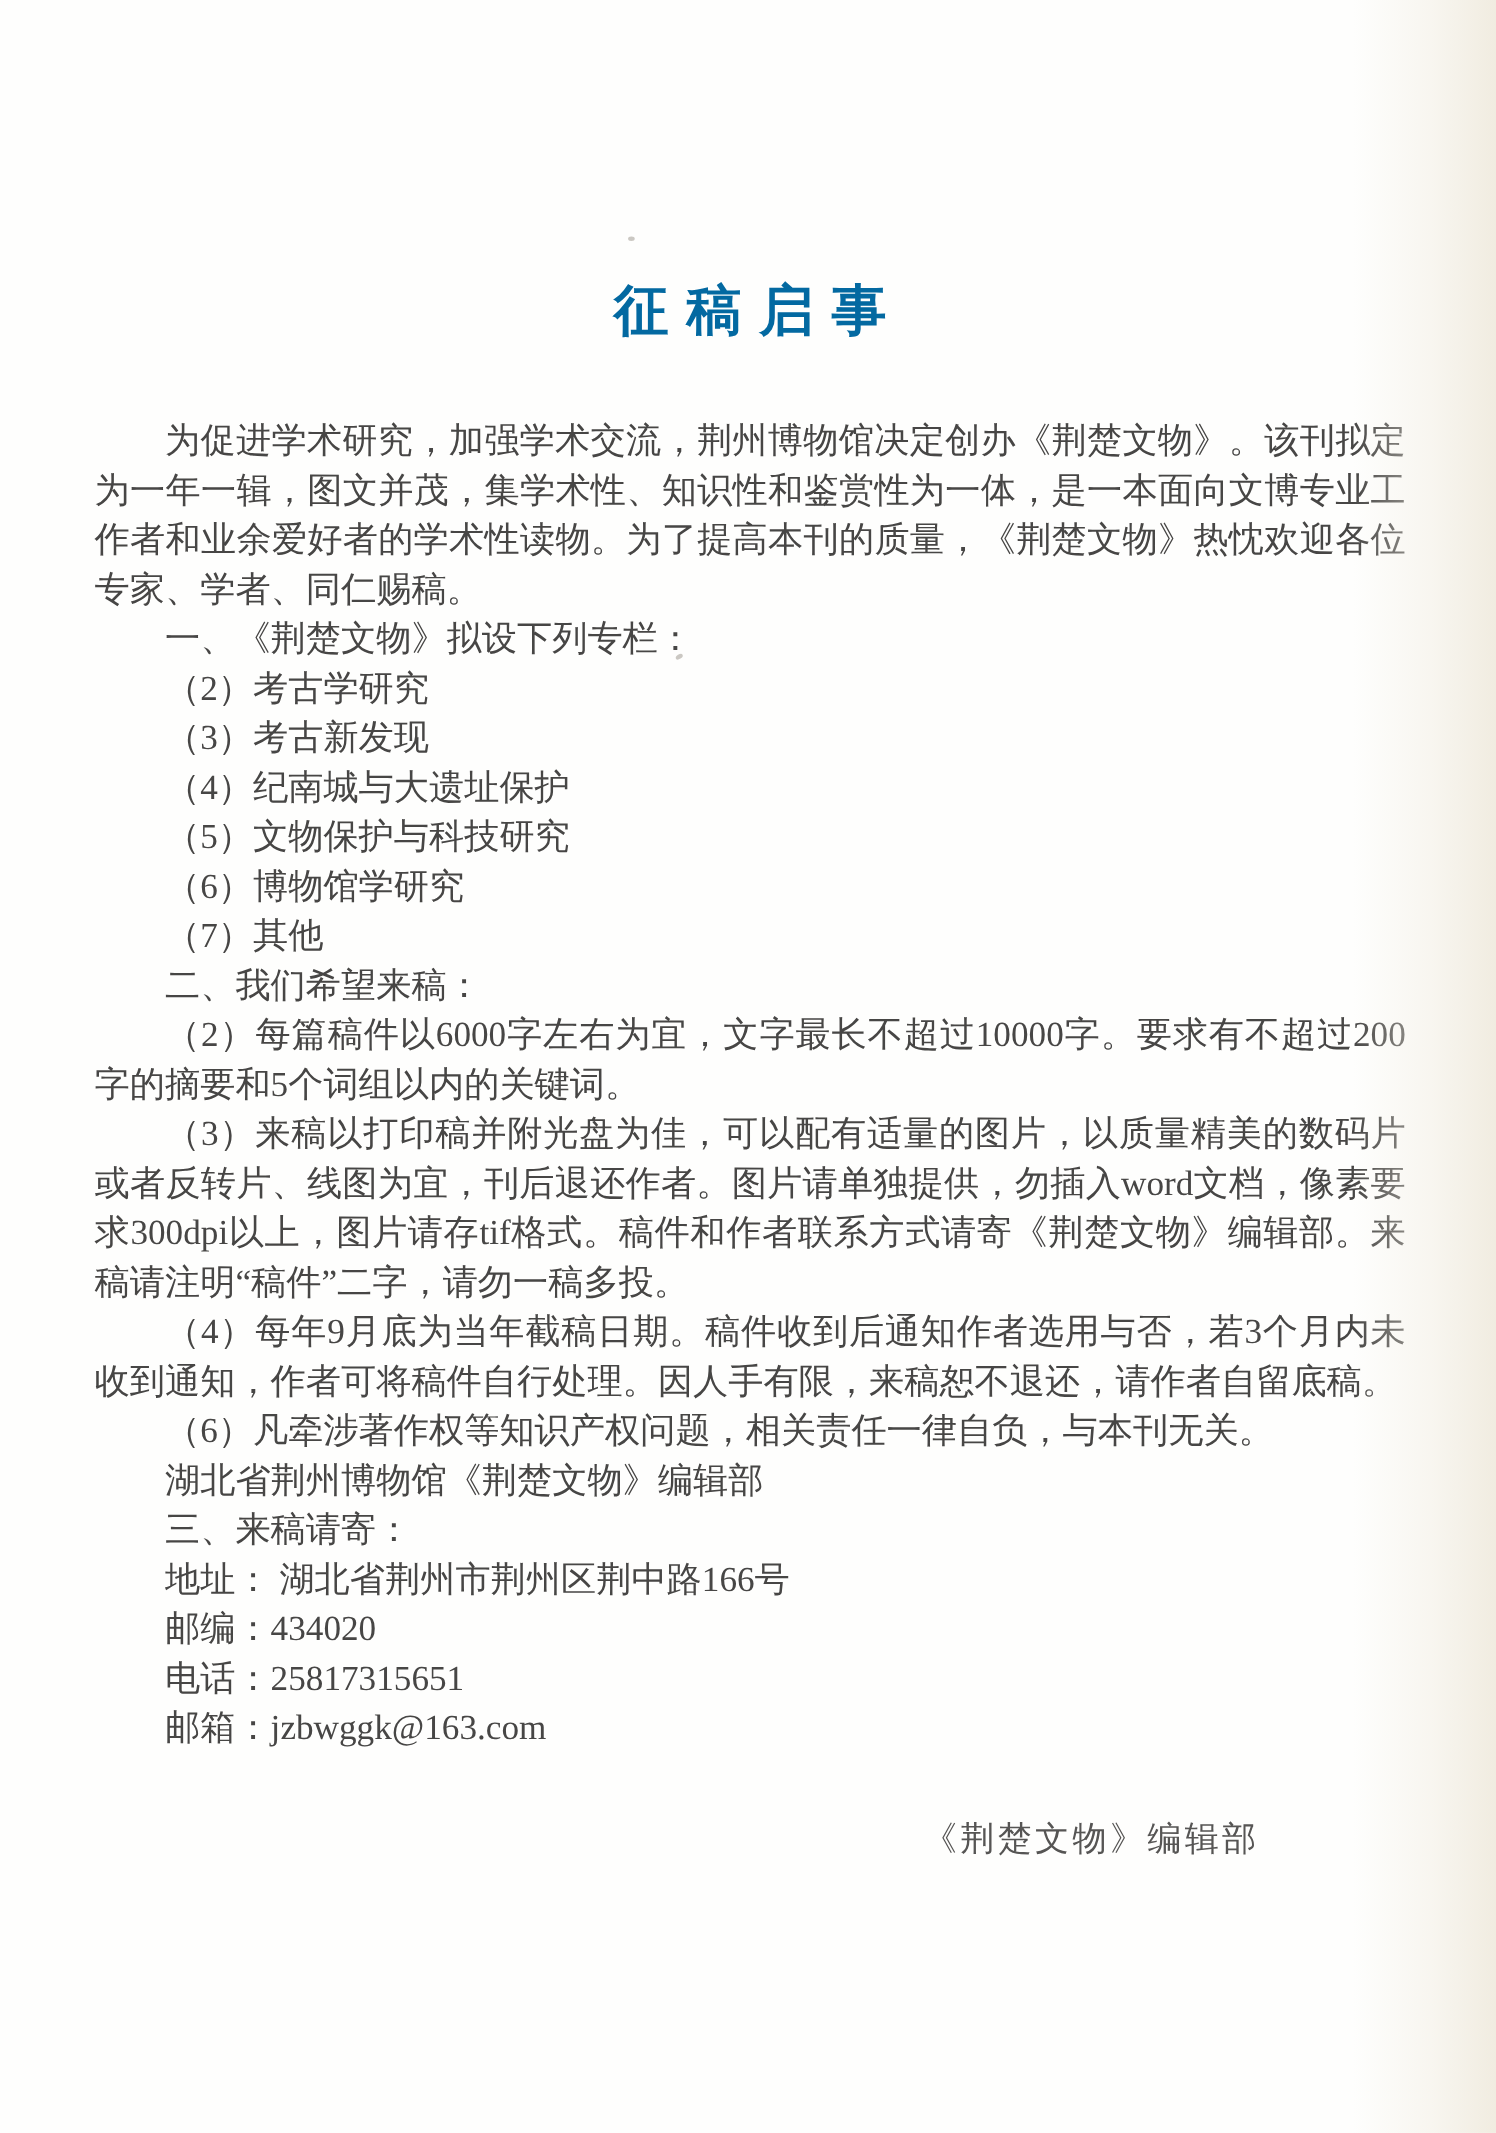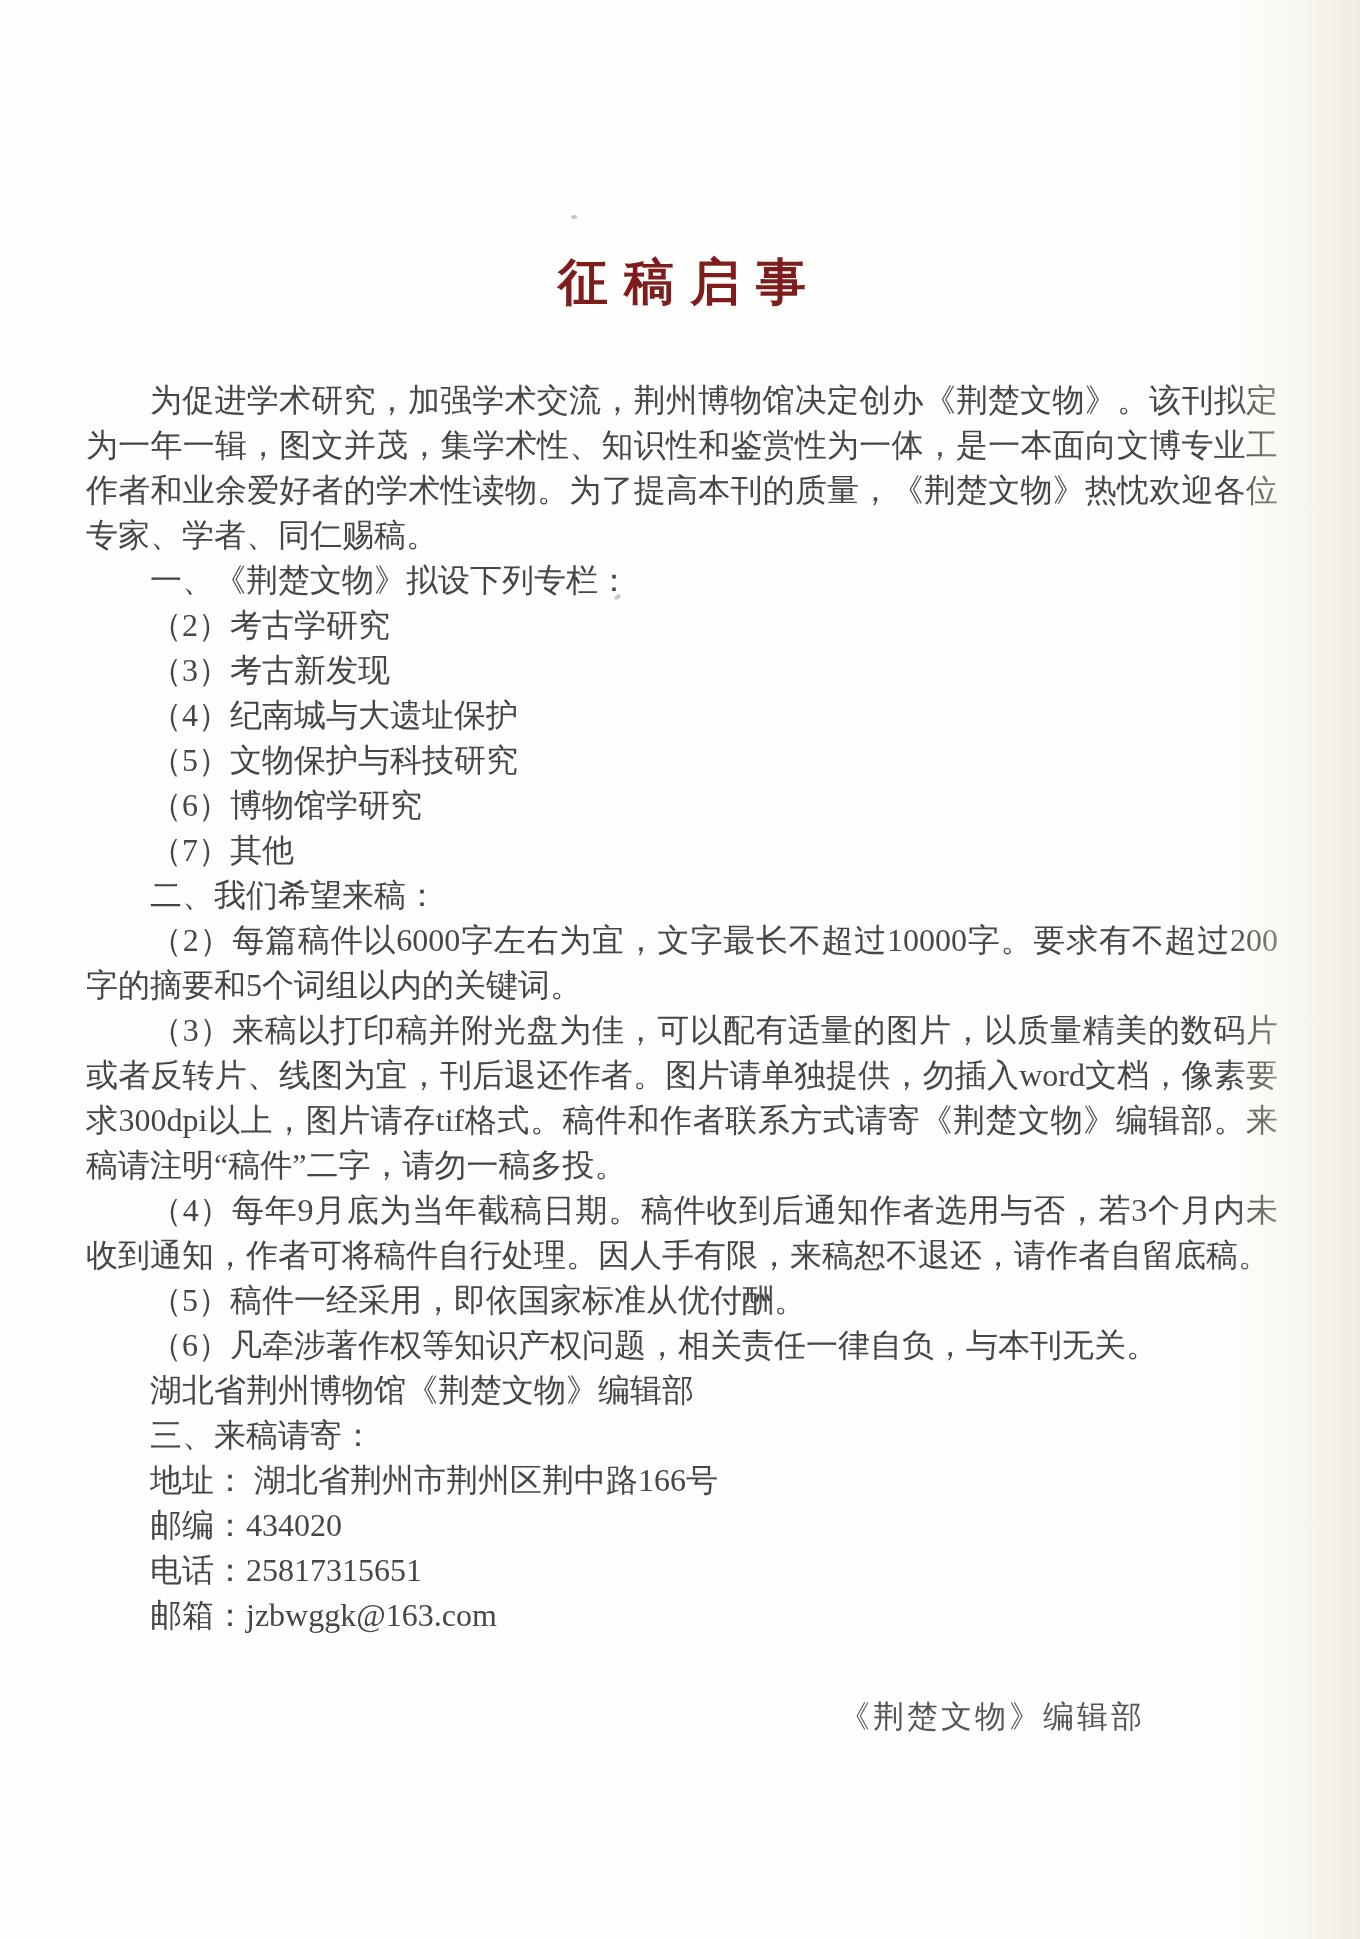--- a/index.html
+++ b/index.html
@@ -18,21 +18,21 @@
     width:1192px;
   }
   .title {
     margin:256px 0 0 0;
     text-align:center;
     font-size:50px;
     line-height:52px;
     font-weight:700;
     letter-spacing:0.32em;
     text-indent:0.32em;
-    color:#7f1d1d;
+    color:#0369a1;
   }
   .body {
     margin-top:70px;
     font-size:32px;
     line-height:45px;
     color:#474645;
     text-align:justify;
   }
   .body p {
     margin:0;
@@ -84,21 +84,20 @@
       <p>（3）考古新发现</p>
       <p>（4）纪南城与大遗址保护</p>
       <p>（5）文物保护与科技研究</p>
       <p>（6）博物馆学研究</p>
       <p>（7）其他</p>
 
       <p>二、我们希望来稿：</p>
       <p>（2）每篇稿件以6000字左右为宜，文字最长不超过10000字。要求有不超过200字的摘要和5个词组以内的关键词。</p>
       <p>（3）来稿以打印稿并附光盘为佳，可以配有适量的图片，以质量精美的数码片或者反转片、线图为宜，刊后退还作者。图片请单独提供，勿插入word文档，像素要求300dpi以上，图片请存tif格式。稿件和作者联系方式请寄《荆楚文物》编辑部。来稿请注明“稿件”二字，请勿一稿多投。</p>
       <p>（4）每年9月底为当年截稿日期。稿件收到后通知作者选用与否，若3个月内未收到通知，作者可将稿件自行处理。因人手有限，来稿恕不退还，请作者自留底稿。</p>
-      <p>（5）稿件一经采用，即依国家标准从优付酬。</p>
       <p>（6）凡牵涉著作权等知识产权问题，相关责任一律自负，与本刊无关。</p>
 
       <p>湖北省荆州博物馆《荆楚文物》编辑部</p>
       <p>三、来稿请寄：</p>
       <p>地址： 湖北省荆州市荆州区荆中路166号</p>
       <p>邮编：434020</p>
       <p>电话：25817315651</p>
       <p>邮箱：jzbwggk@163.com</p>
     </div>
 

